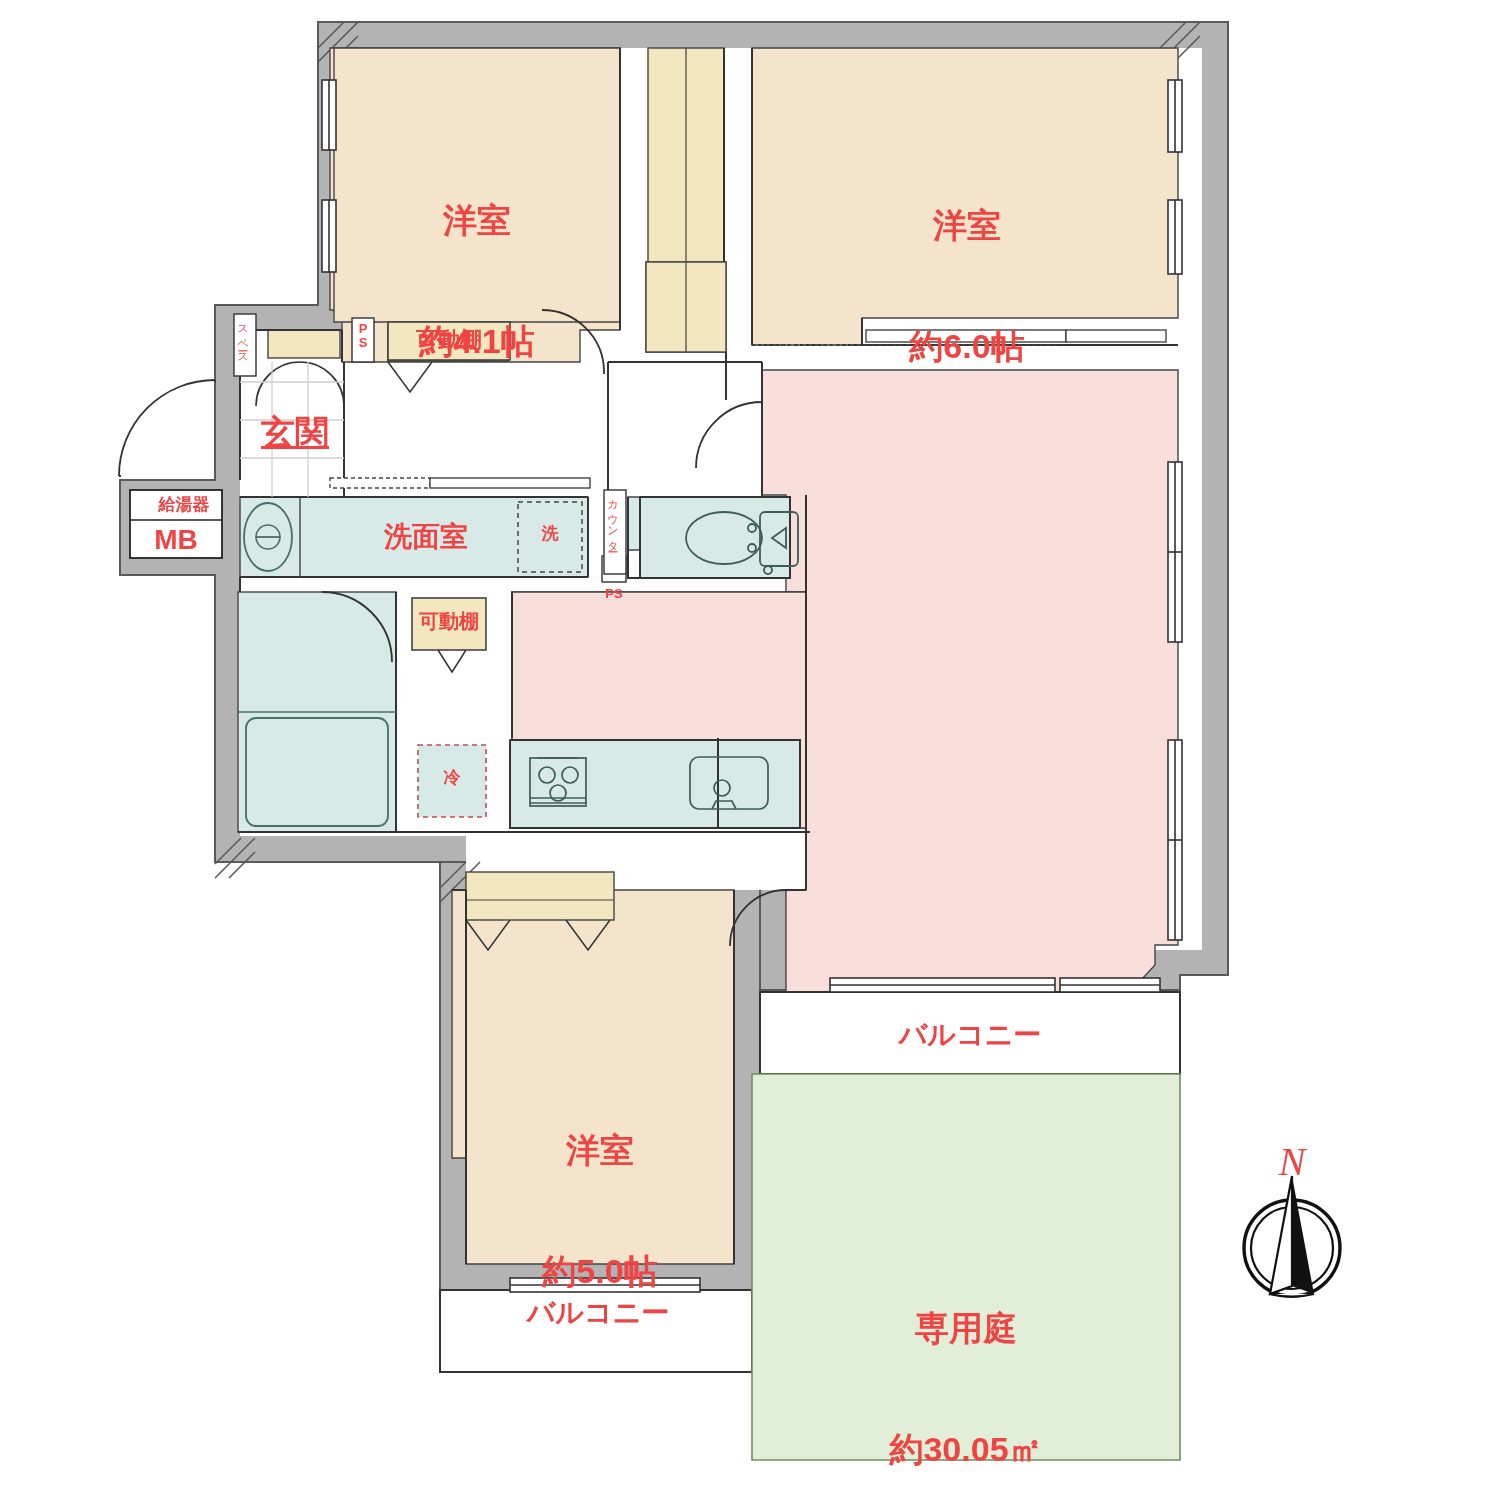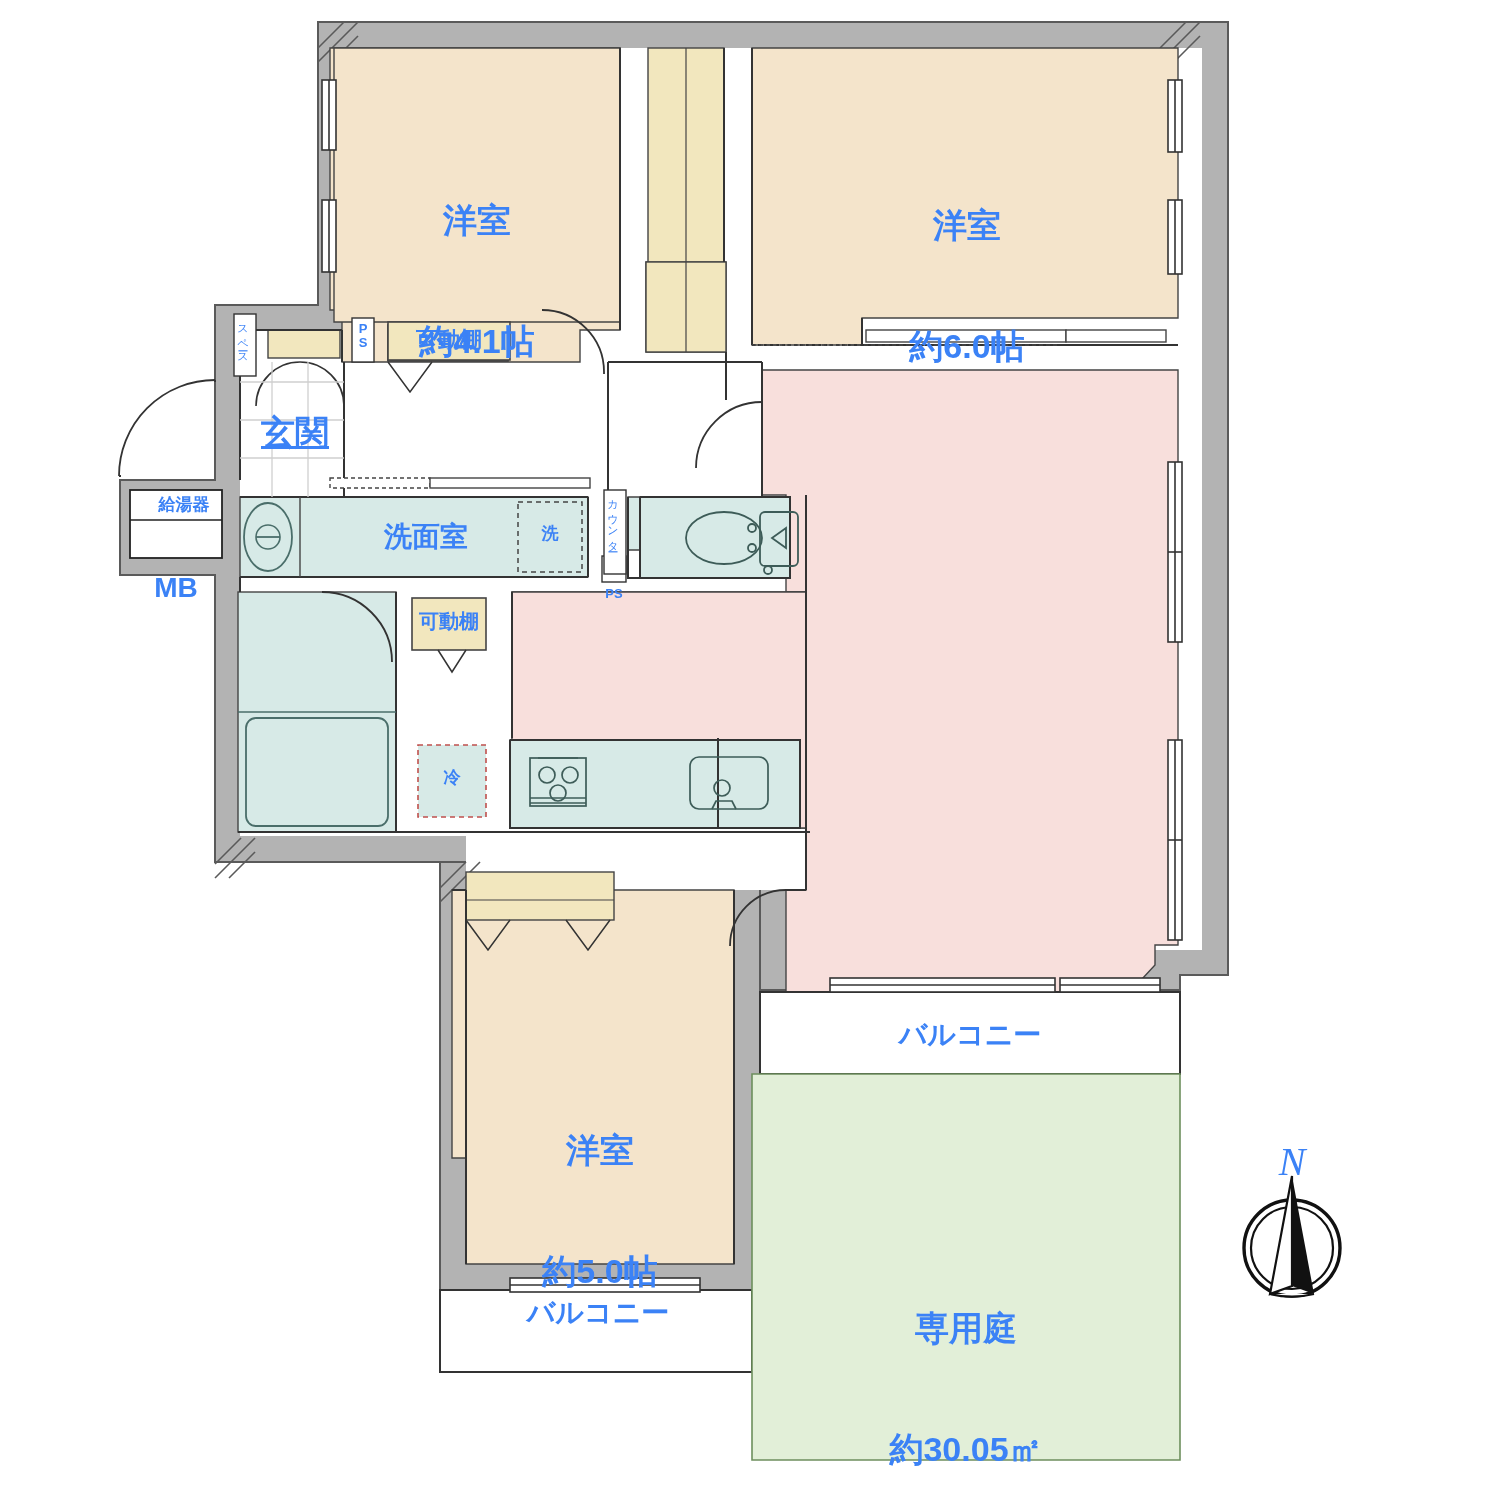--- a/index.html
+++ b/index.html
@@ -1,19 +1,19 @@
 <!DOCTYPE html>
 <html><head>
 <meta charset="utf-8">
 <style>
   html,body{margin:0;padding:0;background:#ffffff;}
   body{width:1500px;height:1500px;font-family:"Liberation Sans","DejaVu Sans",sans-serif;overflow:hidden;}
   #stage{position:relative;width:1500px;height:1500px;background:#fff;}
   svg#plan{position:absolute;left:0;top:0;width:1500px;height:1500px;}
-  .lbl{position:absolute;text-align:center;color:#3b82f6;line-height:1.18;white-space:pre;font-family:"Liberation Sans","DejaVu Sans",sans-serif;}
+  .lbl{position:absolute;text-align:center;color:#ef4444;line-height:1.18;white-space:pre;font-family:"Liberation Sans","DejaVu Sans",sans-serif;}
   .lbl.big{font-size:34px;font-weight:700;}
   .lbl.mid{font-size:28px;font-weight:700;}
   .lbl.sm{font-size:22px;font-weight:700;}
   .lbl.xs{font-size:17px;font-weight:700;}
   .lbl.tiny{font-size:13px;font-weight:700;}
   .lbl.vert{writing-mode:vertical-rl;text-orientation:upright;font-size:11px;letter-spacing:1px;}
   .lbl.compassN{font-size:40px;font-style:italic;font-family:"Liberation Serif","DejaVu Serif",serif;font-weight:400;}
 </style>
 </head>
 <body>
@@ -309,17 +309,17 @@
   <div class="lbl xs" style="left:520px;top:524px;width:60px;">洗</div>
   <div class="lbl xs" style="left:420px;top:768px;width:64px;">冷</div>
 
   <div class="lbl tiny" style="left:354px;top:322px;width:18px;line-height:1.05;">P<br>S</div>
   <div class="lbl tiny" style="left:603px;top:560px;width:22px;margin-top:26px;">PS</div>
 
   <div class="lbl vert" style="left:236px;top:318px;">スペース</div>
   <div class="lbl vert" style="left:606px;top:492px;">カウンター</div>
 
   <div class="lbl xs" style="left:132px;top:495px;width:104px;">給湯器</div>
-  <div class="lbl mid" style="left:132px;top:523px;width:88px;margin-top:48px;">MB</div>
+  <div class="lbl mid" style="left:132px;top:523px;width:88px;">MB</div>
 
   <div class="lbl compassN" style="left:1262px;top:1138px;width:60px;">N</div>
 
 </div>
 
 </body></html>

